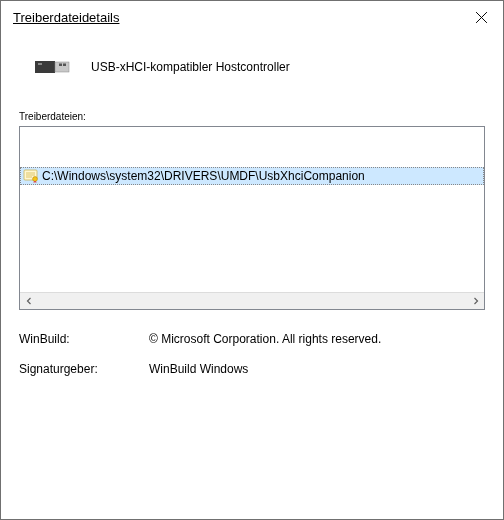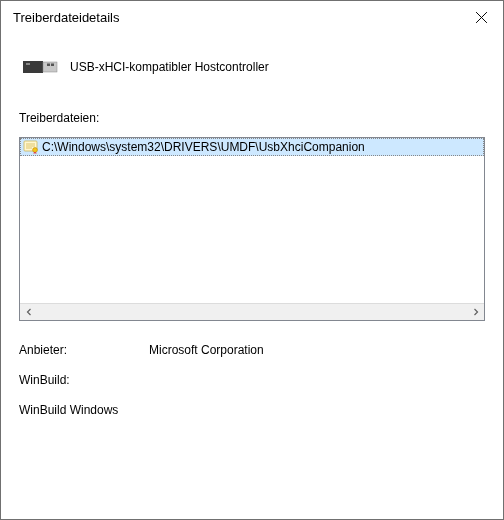--- a/index.html
+++ b/index.html
@@ -1,28 +1,28 @@
 <!DOCTYPE html>
 <html><head>
   <meta charset="utf-8">
   <style>
     * { box-sizing: border-box; margin: 0; padding: 0; }
     html, body { width: 504px; height: 520px; font-family: "Segoe UI", Tahoma, sans-serif; font-size: 12px; background: #fff; color: #000; overflow: hidden; }
     .window { width: 504px; height: 520px; border: 1px solid #707070; background: #fff; display: flex; flex-direction: column; }
-    .titlebar { height: 32px; display: flex; align-items: center; justify-content: space-between; padding: 0 8px 0 12px; }
+    .titlebar { height: 32px; display: flex; align-items: center; justify-content: space-between; padding: 0 8px 0 12px; text-decoration: underline; }
     .titlebar .title { font-size: 13px; }
     .close-btn { width: 28px; height: 28px; display: flex; align-items: center; justify-content: center; cursor: pointer; }
     .close-btn svg { width: 13px; height: 13px; }
     .content { padding: 10px 18px 0 18px; flex: 1; display: flex; flex-direction: column; min-height: 0; }
-    .device-row { display: flex; align-items: center; gap: 7px; margin: 10px 0 30px 4px; }
+    .device-row { display: flex; align-items: center; gap: 16px; margin: 10px 0 30px 16px; }
     .device-icon { width: 40px; height: 28px; flex-shrink: 0; }
     .device-name { font-size: 12px; }
-    .files-label { font-size: 12px; margin-bottom: 12px; }
+    .files-label { font-size: 10px; margin-bottom: 4px; }
     .listbox { border: 1px solid #828790; height: 184px; position: relative; }
-    .listbox-inner { height: 164px; overflow: hidden; white-space: nowrap; }
+    .listbox-inner { height: 164px; overflow: hidden; white-space: nowrap; margin-top: 40px; }
     .list-item { display: flex; align-items: center; height: 18px; padding-left: 2px; font-size: 12px; }
     .list-item.selected { background: #cde8ff; border: 1px dotted #888; height: 18px; padding-left: 1px; }
     .item-icon { width: 18px; height: 18px; display: inline-flex; align-items: center; justify-content: center; margin-right: 2px; flex-shrink: 0; }
     .hscroll { position: absolute; bottom: 0; left: 0; right: 0; height: 17px; background: #f0f0f0; border-top: 1px solid #dcdcdc; display: flex; justify-content: space-between; }
     .scroll-btn { width: 17px; height: 100%; display: flex; align-items: center; justify-content: center; cursor: pointer; }
     .scroll-btn svg { width: 8px; height: 8px; }
     .details { margin-top: 22px; }
     .detail-row { display: flex; margin-bottom: 16px; font-size: 12px; }
     .detail-label { width: 130px; }
     .detail-value { flex: 1; }
@@ -80,25 +80,23 @@
         <div class="scroll-btn">
           <svg viewBox="0 0 8 8">
               <path d="M2.5 1 L5.5 4 L2.5 7" stroke="#606060" stroke-width="1.2" fill="none"></path>
             </svg>
         </div>
       </div>
     </div>
 
     <div class="details">
       <div class="detail-row">
-        <span class="detail-label">Anbieter:</span>
-        <span class="detail-value">Microsoft Corporation</span>
+        <span class="detail-label">WinBuild:</span>
+        <span class="detail-value">© Microsoft Corporation. All rights reserved.</span>
       </div>
       <div class="detail-row">
-        <span class="detail-label">WinBuild:</span>
-      </div>
-      <div class="detail-row">
+        <span class="detail-label">Signaturgeber:</span>
         <span class="detail-value">WinBuild Windows</span>
       </div>
     </div>
 
   </div>
 </div>
 
 </body></html>

